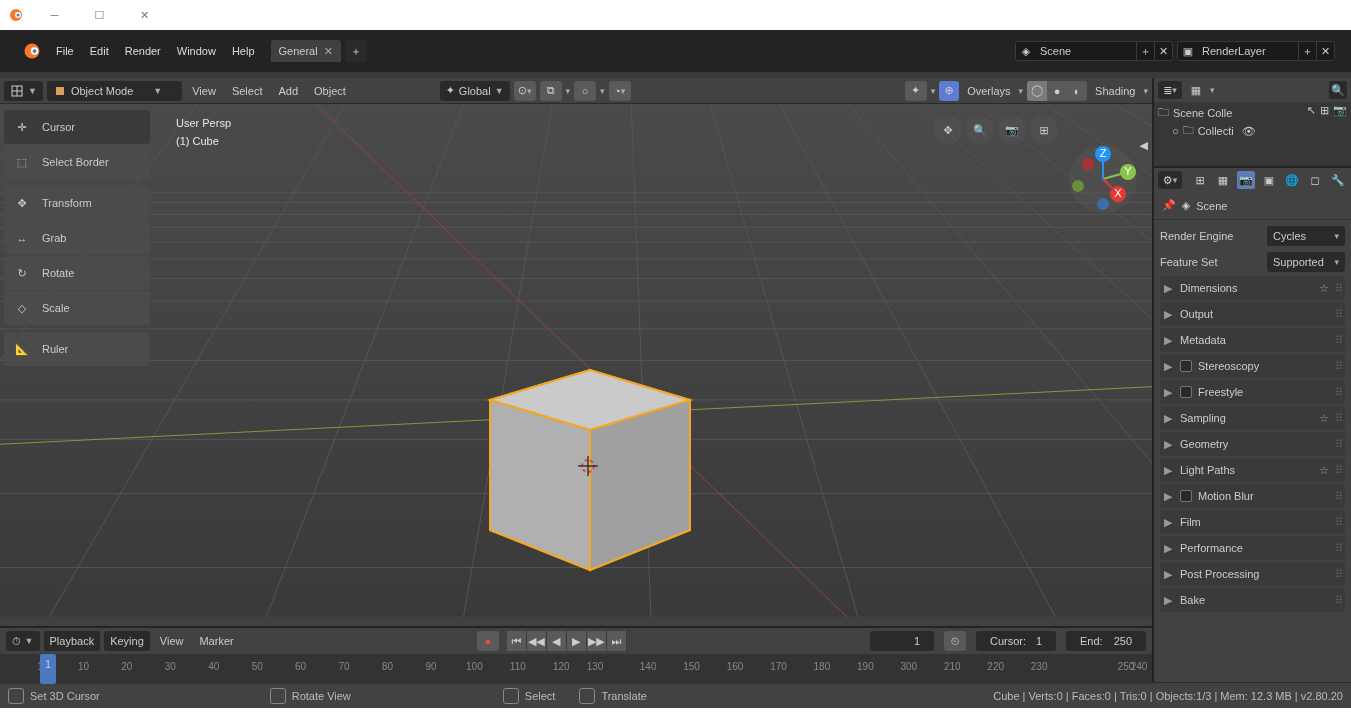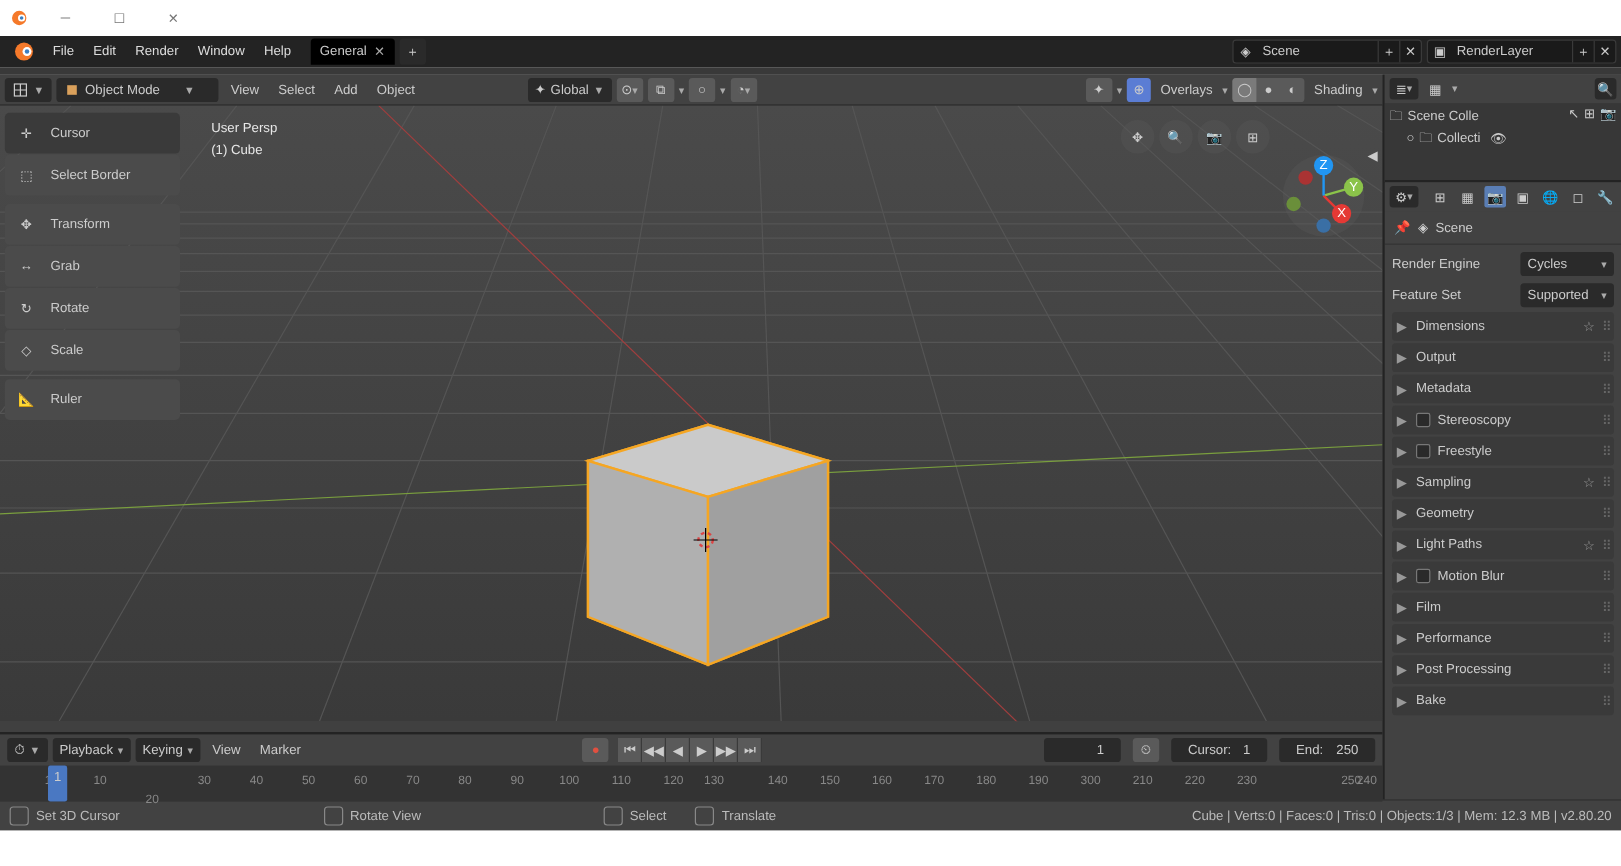--- a/index.html
+++ b/index.html
@@ -1,24 +1,24 @@
 <!DOCTYPE html>
 <html><head>
 <meta charset="utf-8">
 <style>
 * { margin:0; padding:0; box-sizing:border-box; font-family:Arial,sans-serif; font-size:11px; color:#ccc; user-select:none; }
 body { width:1351px; height:722px; background:#fff; overflow:hidden; }
 .titlebar { height:30px; background:#fff; display:flex; align-items:center; padding:0 8px; color:#333; }
 .titlebar .logo { width:16px; height:16px; margin-right:8px; }
 .titlebar .title { color:#555; font-size:12px; flex:1; }
 .titlebar .winbtn { width:45px; height:30px; display:flex; align-items:center; justify-content:center; color:#777; }
-.topmenu { height:26px; background:#232323; display:flex; align-items:center; padding:0 4px; }
+.topmenu { height:42px; background:#232323; display:flex; align-items:center; padding:0 16px; }
 .topmenu .blogo { width:20px; height:20px; margin:0 6px; }
 .topmenu .mitem { padding:0 8px; height:26px; display:flex; align-items:center; color:#ddd; cursor:pointer; }
-.topmenu .tab { background:#000000; border-radius:3px 3px 0 0; padding:0 8px; height:22px; display:flex; align-items:center; margin-left:8px; gap:6px; }
+.topmenu .tab { background:#404040; border-radius:3px 3px 0 0; padding:0 8px; height:22px; display:flex; align-items:center; margin-left:8px; gap:6px; }
 .topmenu .tab-add { width:22px; height:22px; display:flex; align-items:center; justify-content:center; margin-left:4px; background:#2a2a2a; border-radius:3px; }
 .topmenu .spacer { flex:1; }
 .topmenu .scenebox { display:flex; align-items:center; background:#1a1a1a; border:1px solid #3a3a3a; border-radius:3px; height:20px; margin-left:4px; }
 .topmenu .scenebox .icn { width:20px; display:flex; justify-content:center; }
 .topmenu .scenebox input { background:transparent; border:none; color:#ccc; width:100px; padding:0 4px; outline:none; }
 .topmenu .scenebox .btn { width:18px; height:18px; display:flex; align-items:center; justify-content:center; border-left:1px solid #3a3a3a; }
 .workspace-strip { height:6px; background:#393939; }
 .main { display:flex; height:604px; background:#393939; }
 .viewport-area { width:1168px; display:flex; flex-direction:column; border-right:2px solid #232323; }
 .vp-header { height:26px; background:#424242; display:flex; align-items:center; padding:0 4px; gap:4px; border-bottom:1px solid #2a2a2a; }
@@ -34,21 +34,21 @@
 .vp-info { position:absolute; left:176px; top:10px; z-index:5; }
 .vp-info div { line-height:18px; color:#e8e8e8; }
 .gizmo { position:absolute; right:14px; top:40px; width:70px; height:70px; z-index:5; }
 .widget-row { position:absolute; right:92px; top:12px; display:flex; gap:0; z-index:5; }
 .widget-row .w { width:28px; height:28px; background:#5a5a5a55; border-radius:50%; display:flex; align-items:center; justify-content:center; margin:0 2px; }
 .gridfloor { position:absolute; inset:0; }
 .cube { position:absolute; left:480px; top:256px; width:220px; height:236px; }
 .timeline-area { height:56px; background:#424242; border-top:2px solid #232323; }
 .tl-header { height:26px; display:flex; align-items:center; padding:0 6px; gap:4px; }
 .tl-header .dd { background:#2a2a2a; border-radius:3px; padding:0 6px; height:20px; display:flex; align-items:center; gap:4px; }
-.tl-header .mitem { padding:4px 6px; }
+.tl-header .mitem { padding:4px 6px;flex-direction:column; }
 .tl-header .spacer { flex:1; }
 .tl-header .trans { display:flex; gap:0; }
 .tl-header .trans .tb { width:20px; height:20px; background:#5a5a5a; display:flex; align-items:center; justify-content:center; border-right:1px solid #3a3a3a; }
 .tl-header .frame { background:#2a2a2a; border-radius:3px; padding:0 14px; height:20px; display:flex; align-items:center; justify-content:flex-end; min-width:64px; margin-left:6px; }
 .tl-header .recbtn { width:22px; height:20px; background:#5a5a5a; border-radius:3px; display:flex; align-items:center; justify-content:center; margin-right:4px; }
 .tl-track { height:30px; background:#333; position:relative; display:flex; }
 .tl-track .ticks { flex:1; position:relative; }
 .tl-track .tick { position:absolute; top:7px; font-size:10px; color:#888; transform:translateX(-50%); }
 .tl-track .cursor { position:absolute; top:0; bottom:0; left:40px; width:16px; background:#4a78c2; border-radius:2px; display:flex; align-items:flex-start; justify-content:center; padding-top:4px; font-size:10px; color:#fff; }
 .statusbar { height:26px; background:#424242; display:flex; align-items:center; padding:0 8px; gap:6px; border-top:1px solid #2a2a2a; }
@@ -337,21 +337,21 @@
           </div>
         <div class="frame" style="justify-content:space-between;min-width:80px">
             <span>End:</span>
             <span>250</span>
           </div>
       </div>
       <div class="tl-track">
         <div class="ticks" id="tl-ticks">
             <div class="tick" style="left: 40px;">1</div>
             <div class="tick" style="left: 83.44px;">10</div>
-            <div class="tick" style="left: 126.88px; margin-top: 16px;">20</div>
+            <div class="tick" style="left: 126.88px;">20</div>
             <div class="tick" style="left: 170.32px;">30</div>
             <div class="tick" style="left: 213.76px;">40</div>
             <div class="tick" style="left: 257.2px;">50</div>
             <div class="tick" style="left: 300.64px;">60</div>
             <div class="tick" style="left: 344.08px;">70</div>
             <div class="tick" style="left: 387.52px;">80</div>
             <div class="tick" style="left: 430.96px;">90</div>
             <div class="tick" style="left: 474.4px;">100</div>
             <div class="tick" style="left: 517.84px;">110</div>
             <div class="tick" style="left: 561.28px;">120</div>

